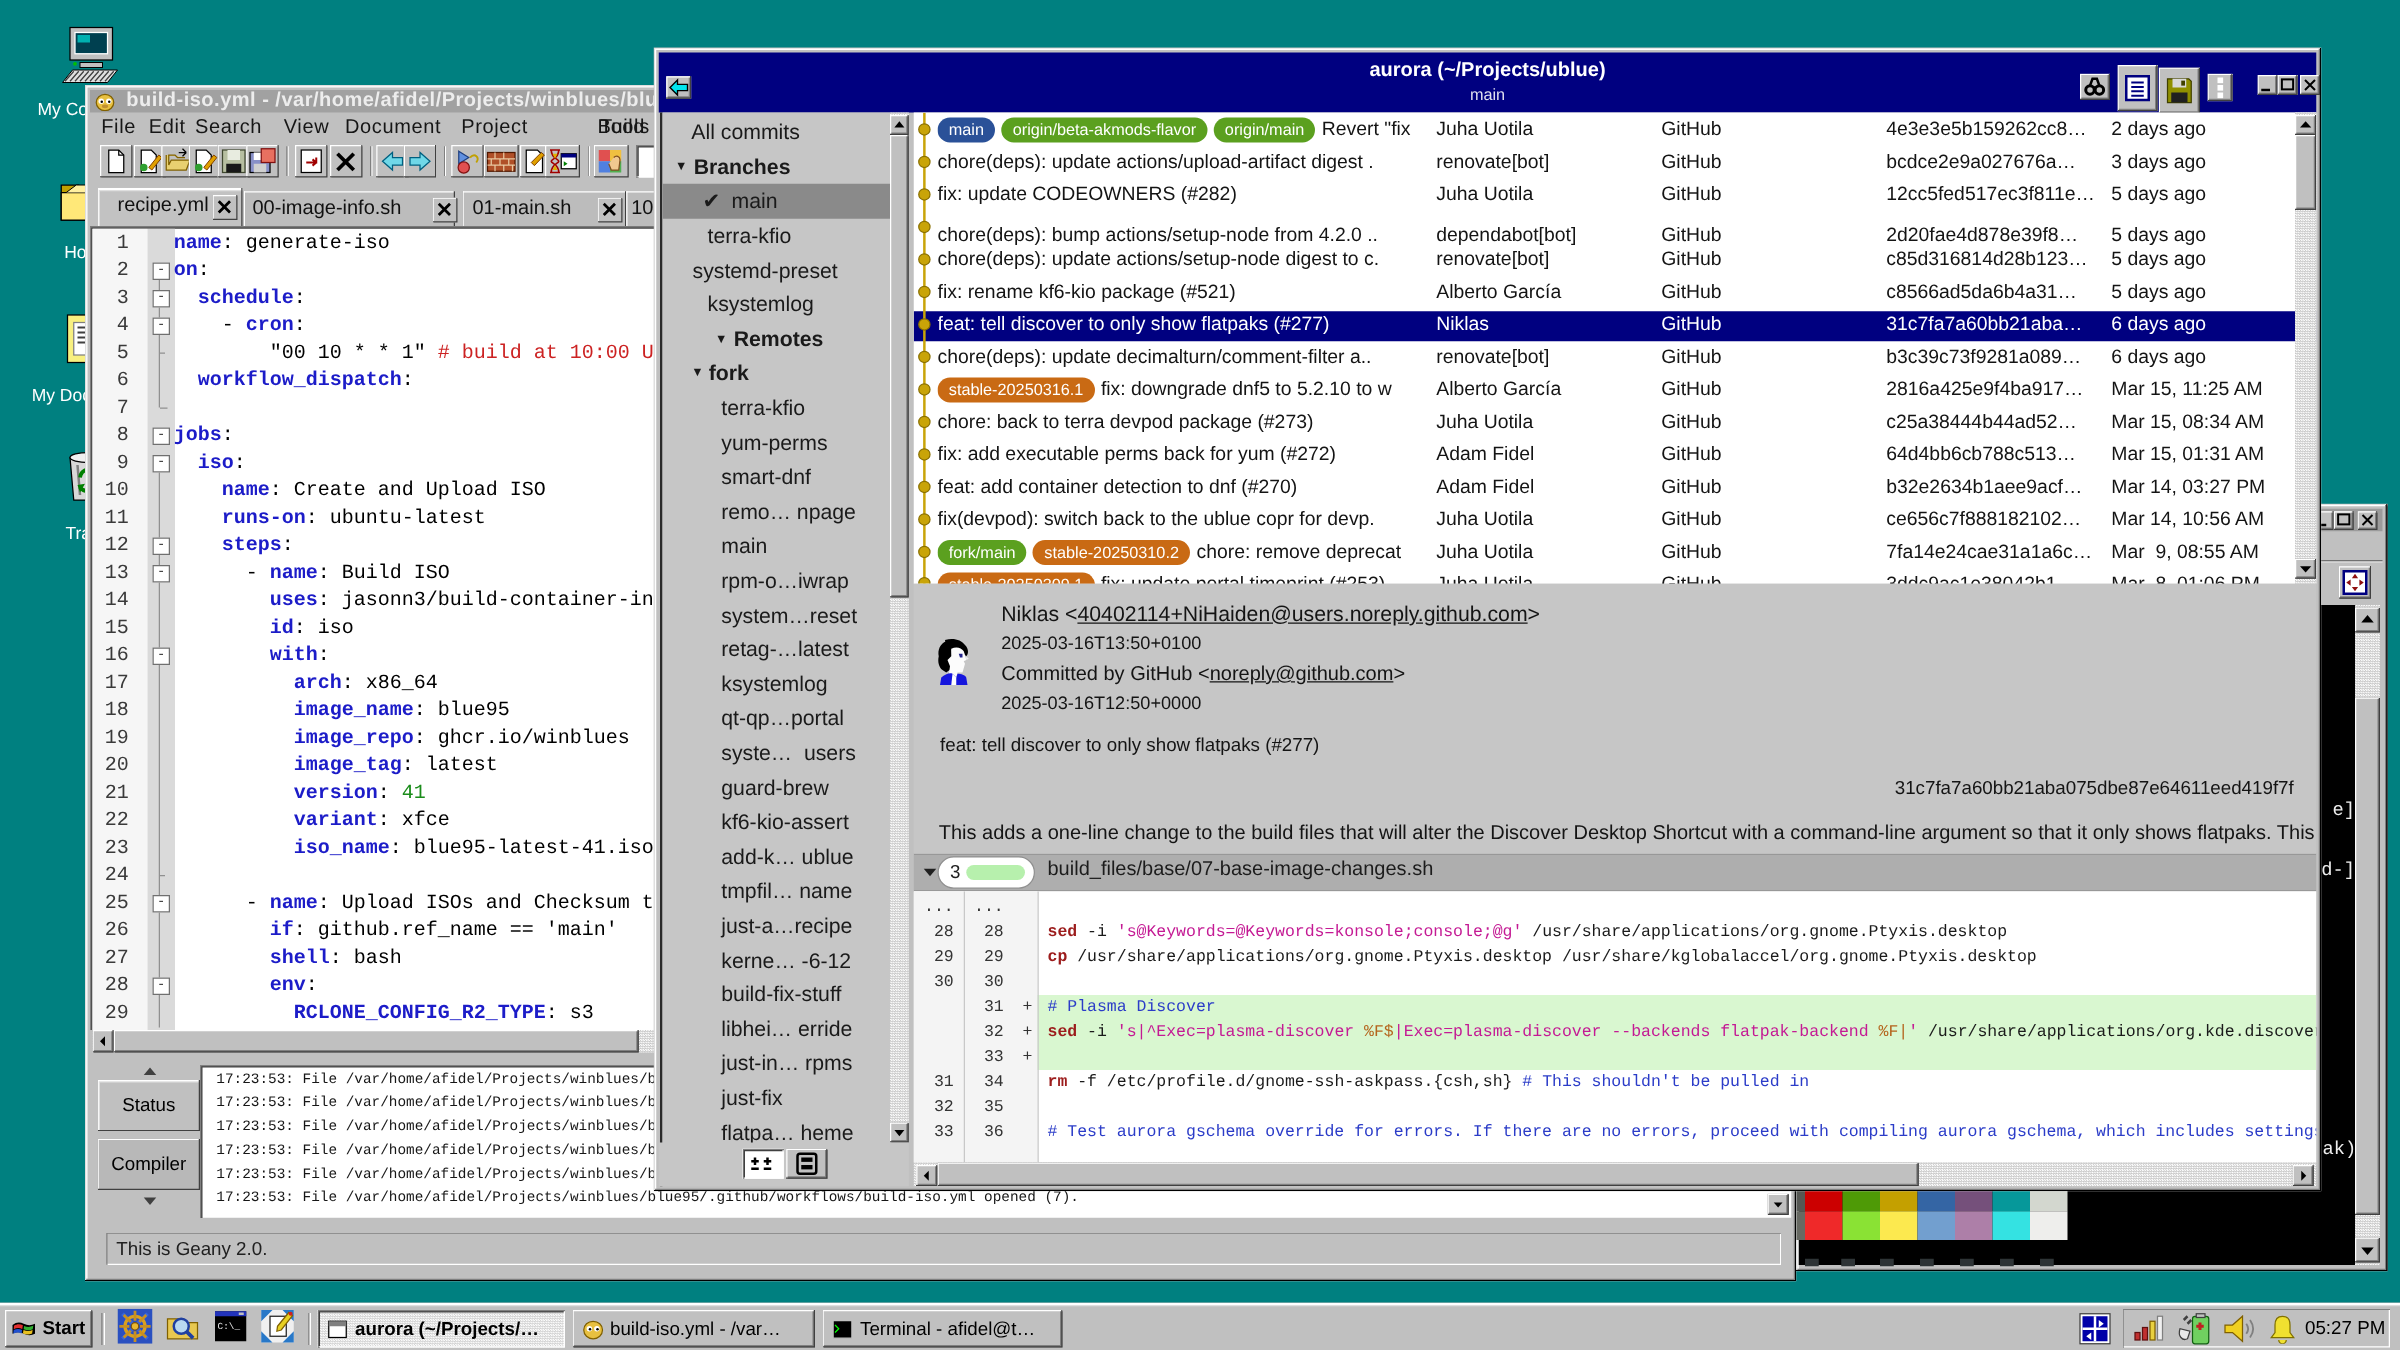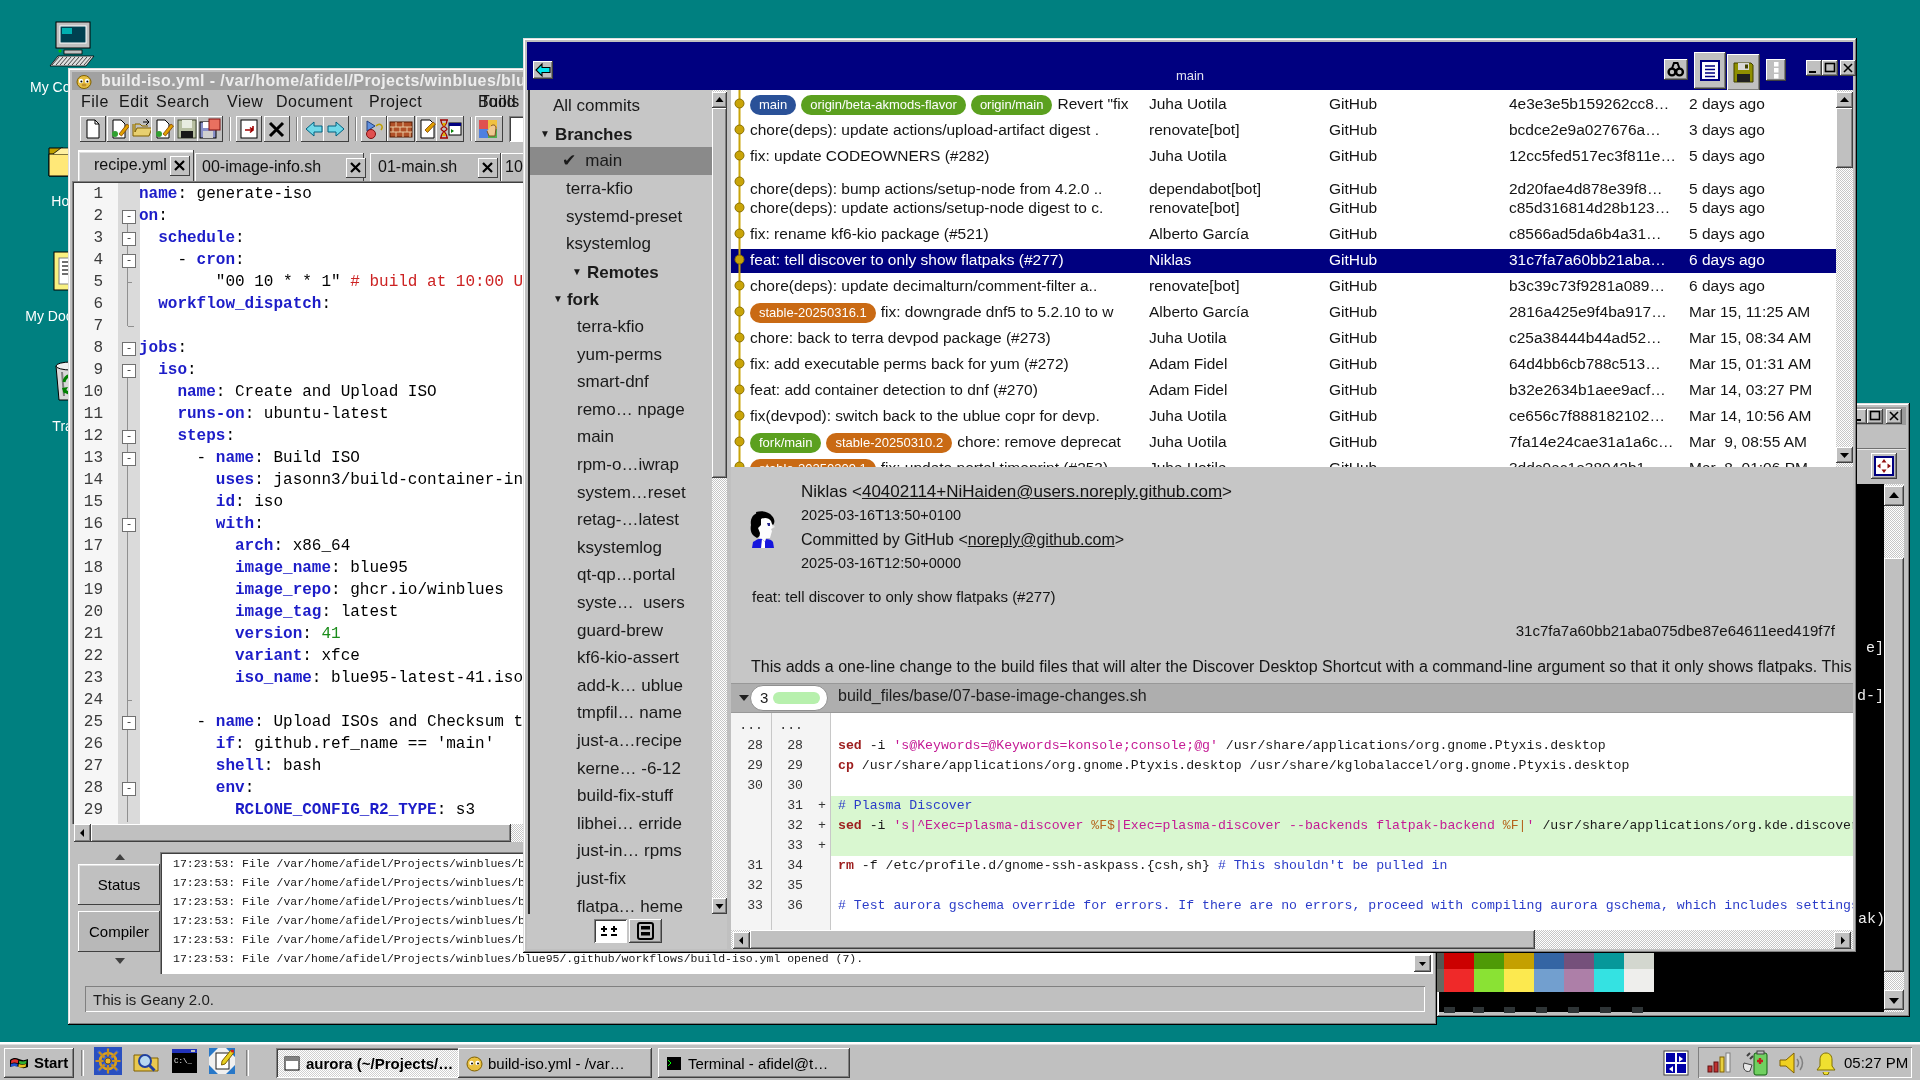--- a/index.html
+++ b/index.html
@@ -416,20 +416,21 @@
  <div class="a b" style="left:447px;top:587px;width:20px;height:20px;">
       <svg width="20" height="20">
         <path d="M10 14 L5 8 L15 8 z" fill="#000"></path>
       </svg>
     </div>
 </div>
 
 <div id="aurora" class="a r" style="left:523px;top:38px;width:1334px;height:915px;overflow:hidden;">
 
  <div class="a" style="left:4px;top:4px;width:1326px;height:48px;background:#000080;color:#fff;">
+  <div class="a" style="left:0;top:0;width:100%;text-align:center;font-size:16px;font-weight:bold;line-height:30px;">aurora (~/Projects/ublue)</div>
   <div class="a" style="left:0;top:26px;width:100%;text-align:center;font-size:13px;line-height:16px;color:#e0e0ef;">main</div>
   <div class="a b" style="left:6px;top:19px;width:20px;height:18px;">
         <svg width="20" height="18" viewBox="0 0 20 18">
           <path d="M9 3 L3 9 L9 15 L9 11.5 L17 11.5 L17 6.5 L9 6.5 Z" fill="#00e5ee" stroke="#000" stroke-width="1.1"></path>
         </svg>
       </div>
   <div class="a b" style="left:1137px;top:17px;width:24px;height:21px;">
         <svg width="24" height="21" viewBox="0 0 24 21">
           <circle cx="8" cy="13" r="3.4" fill="none" stroke="#000" stroke-width="2.4"></circle>
           <circle cx="15.5" cy="13" r="3.4" fill="none" stroke="#000" stroke-width="2.4"></circle>
@@ -473,21 +474,21 @@
         </svg>
       </div>
  </div>
 
  <div class="a" style="left:5px;top:52px;width:2px;height:859px;background:#2a2a2a;"></div>
  <div class="a" style="left:7px;top:52px;width:182px;height:859px;background:#c6c6c6;overflow:hidden;" id="sidebar">
   <div class="sr" style="top:2px;"><span style="margin-left:23px;">All commits</span></div>
   <div class="sr" style="top:30px;font-weight:bold;"><span style="margin-left:10px;font-size:10px;vertical-align:3px;">▼</span><span style="margin-left:5px;">Branches</span></div>
   <div class="sr" style="top:57px;background:#8a8a8a;left:0px;width:182px;"><span style="margin-left:32px;">✔</span><span style="margin-left:9px;">main</span></div>
   <div class="sr" style="top:85px;"><span style="margin-left:36px;">terra-kfio</span></div>
-  <div class="sr" style="top:113px;"><span style="margin-left:36px;">systemd-preset</span></div>
+  <div class="sr" style="top:113px;"><span style="margin-left:24px;">systemd-preset</span></div>
   <div class="sr" style="top:140px;"><span style="margin-left:36px;">ksystemlog</span></div>
   <div class="sr" style="top:168px;font-weight:bold;padding-left:32px;"><span style="margin-left:10px;font-size:10px;vertical-align:3px;">▼</span><span style="margin-left:5px;">Remotes</span></div>
   <div class="sr" style="top:195px;font-weight:bold;"><span style="margin-left:23px;font-size:10px;vertical-align:3px;">▼</span><span style="margin-left:4px;">fork</span></div>
   <div class="sr" style="top:223px;"><span style="margin-left:47px;">terra-kfio</span></div>
   <div class="sr" style="top:251px;"><span style="margin-left:47px;">yum-perms</span></div>
   <div class="sr" style="top:278px;"><span style="margin-left:47px;">smart-dnf</span></div>
   <div class="sr" style="top:306px;"><span style="margin-left:47px;">remo… npage</span></div>
   <div class="sr" style="top:333px;"><span style="margin-left:47px;">main</span></div>
   <div class="sr" style="top:361px;"><span style="margin-left:47px;">rpm-o…iwrap</span></div>
   <div class="sr" style="top:389px;"><span style="margin-left:47px;">system…reset</span></div>
@@ -788,21 +789,21 @@
  <div class="qi" style="left:208px;top:5px;">
       <svg width="28" height="28" viewBox="0 0 28 28">
         <rect x="1" y="1" width="26" height="26" fill="#f0f0f0"></rect>
         <path d="M1 1 h9 L1 10 Z M27 1 v9 L18 1 Z M1 27 h9 L1 18 Z M27 27 h-9 L27 18 Z" fill="#2878c8"></path>
         <rect x="8" y="6" width="13" height="16" fill="#fff" stroke="#202020"></rect>
         <path d="M14 14 L23 3 l3 2.5 L17 17 l-3.5 1 z" fill="#e8d020" stroke="#806000"></path>
         <circle cx="24.5" cy="4" r="1.6" fill="#d02020"></circle>
       </svg>
     </div>
  <div class="a" style="left:246px;top:8px;width:3px;height:26px;box-shadow:inset 1px 0 0 #808080,inset -1px 0 0 #fff;"></div>
- <div class="a" style="left:254px;top:6px;width:198px;height:30px;background:#d8d8d8;box-shadow:inset 1px 1px 0 #808080,inset -1px -1px 0 #fff,inset 2px 2px 0 #404040;background-image:repeating-conic-gradient(#fff 0 25%,#d0d0d0 0 50%);background-size:2px 2px;margin-left:22px;">
+ <div class="a" style="left:254px;top:6px;width:198px;height:30px;background:#d8d8d8;box-shadow:inset 1px 1px 0 #808080,inset -1px -1px 0 #fff,inset 2px 2px 0 #404040;background-image:repeating-conic-gradient(#fff 0 25%,#d0d0d0 0 50%);background-size:2px 2px;">
    <svg class="a" style="left:8px;top:8px;" width="16" height="15">
         <rect x="1" y="1" width="14" height="13" fill="#fff" stroke="#000"></rect>
         <rect x="1" y="1" width="14" height="4" fill="#808080"></rect>
       </svg>
    <span class="a" style="left:30px;top:7px;font-weight:bold;font-size:15px;white-space:nowrap;">aurora (~/Projects/…</span>
  </div>
  <div class="a b" style="left:458px;top:6px;width:194px;height:30px;">
    <svg class="a" style="left:8px;top:7px;" width="17" height="17" viewBox="0 0 17 17">
         <ellipse cx="8.5" cy="9" rx="7.5" ry="7" fill="#e8c040" stroke="#806000"></ellipse>
         <circle cx="5.5" cy="8" r="2.2" fill="#fff"></circle>

